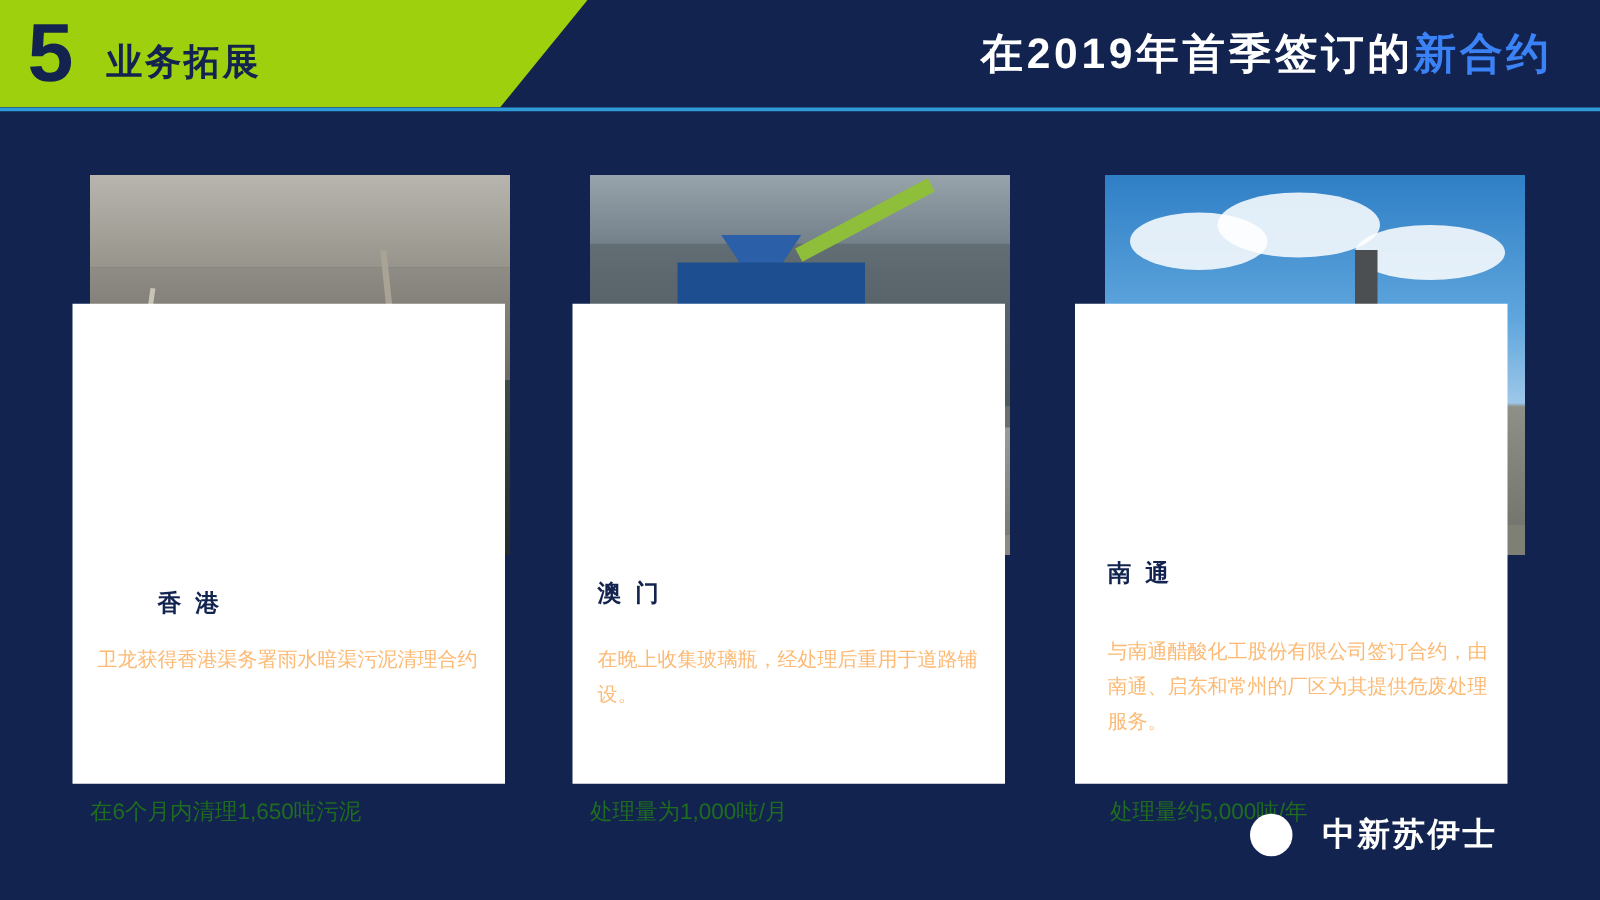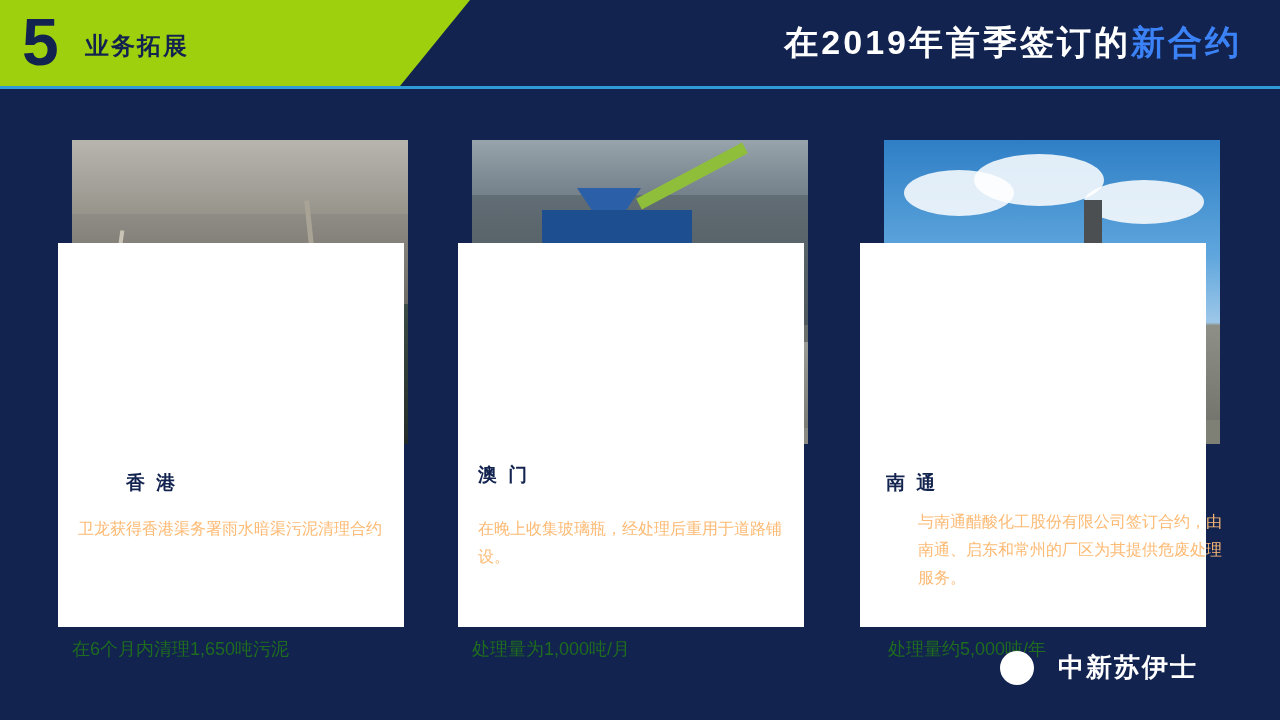--- a/index.html
+++ b/index.html
@@ -20,21 +20,21 @@
     background:#9fd00e;
     clip-path:polygon(0 0, 470px 0, 400px 86px, 0 86px);
   }
   .header-num{
     position:absolute;left:22px;top:6px;
     font-size:66px;font-weight:bold;color:#12234f;
     line-height:72px;letter-spacing:0;
   }
   .header-sub{
     position:absolute;left:85px;top:30px;
-    font-size:24px;font-weight:bold;color:#12234f;
+    font-size:29px;font-weight:bold;color:#12234f;
     letter-spacing:2px;
   }
   .header-title{
     position:absolute;right:38px;top:20px;
     font-size:34px;font-weight:bold;color:#ffffff;
     letter-spacing:3px;white-space:nowrap;
   }
   .header-title .hl{color:#3b82f6;}
   .header-rule{
     position:absolute;left:0;top:86px;width:1280px;height:3px;
@@ -176,22 +176,22 @@
 <div class="card card1"></div>
 <div class="card card2"></div>
 <div class="card card3"></div>
 
 <div class="card-title" style="left:78px;top:470px;margin-left:48px;">香 港</div>
 <div class="card-body" style="left:78px;top:515px;width:308px;">卫龙获得香港渠务署雨水暗渠污泥清理合约</div>
 
 <div class="card-title" style="left:478px;top:462px;">澳 门</div>
 <div class="card-body" style="left:478px;top:515px;width:308px;">在晚上收集玻璃瓶，经处理后重用于道路铺设。</div>
 
-<div class="card-title" style="left:886px;top:470px;">南 通</div>
-<div class="card-body" style="left:886px;top:508px;width:318px;margin-left:32px;">与南通醋酸化工股份有限公司签订合约，由南通、启东和常州的厂区为其提供危废处理服务。</div>
+<div class="card-title" style="left:886px;top:446px;">南 通</div>
+<div class="card-body" style="left:886px;top:508px;width:318px;">与南通醋酸化工股份有限公司签订合约，由南通、启东和常州的厂区为其提供危废处理服务。</div>
 
 <div class="caption cap1">在6个月内清理1,650吨污泥</div>
 <div class="caption cap2">处理量为1,000吨/月</div>
 <div class="caption cap3">处理量约5,000吨/年</div>
 
 <div class="wm-logo">
   <div class="wm-circle"></div>
   <div class="wm-text">中新苏伊士</div>
 </div>
 

